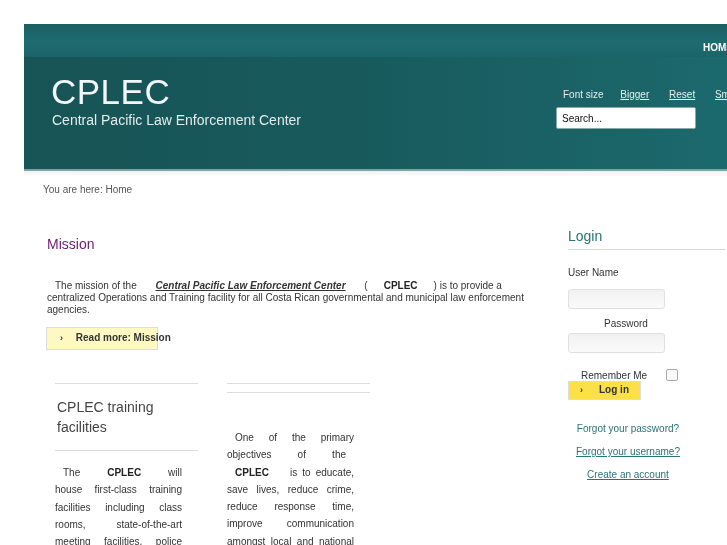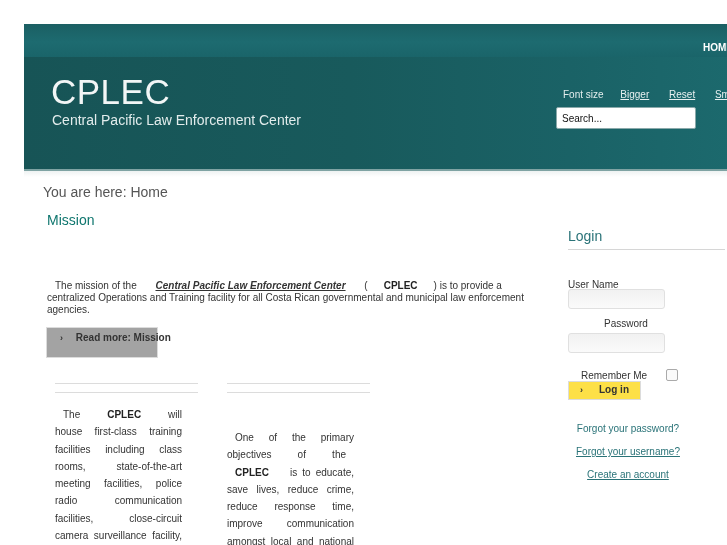--- a/index.html
+++ b/index.html
@@ -44,36 +44,36 @@
     .header-rule {
       position: absolute; left: 0; top: 145px; width: 727px; height: 2px; background: #7fa3a3;
     }
     .header-shadow {
       position: absolute; left: 0; top: 147px; width: 727px; height: 6px;
       background: linear-gradient(180deg, #eef2f2, #ffffff);
     }
 
     
     .breadcrumb {
-      position: absolute; left: 19px; top: 160px; font-size: 14px; color: #555;
+      position: absolute; left: 19px; top: 160px; font-size: 10px; color: #555;
     }
 
     
     .mission-title {
-      position: absolute; left: 23px; top: 188px; font-size: 14px; color: #0f766e; font-weight: normal;
+      position: absolute; left: 23px; top: 212px; font-size: 14px; color: #701a75; font-weight: normal;
     }
     .mission-text {
       position: absolute; left: 23px; top: 256px; width: 495px;
       font-size: 10px; line-height: 12px; color: #333;
     }
     .mission-text a { color: #333; font-weight: bold; font-style: italic; text-decoration: underline; }
     .mission-text b { color: #222; }
     .readmore {
-      position: absolute; left: 22px; top: 303px; height: 31px; width: 112px;
-      background: #a3a3a3; border: 1px solid #dcdcdc;
+      position: absolute; left: 22px; top: 303px; height: 23px; width: 112px;
+      background: #fef9c3; border: 1px solid #dcdcdc;
       font-size: 10px; font-weight: bold; color: #333;
       padding: 4px 5px; white-space: nowrap; text-decoration: none;
     }
     .readmore .chev { font-size: 9px; margin-right: 2px; }
 
     
     .col { position: absolute; top: 351px; width: 143px; }
     .col.left { left: 23px; }
     .col.mid { left: 195px; }
     .col .rule { height: 1px; background: #dcdcdc; width: 143px; }
@@ -88,21 +88,21 @@
     .col.mid .body { margin-top: 36px; }
     .col .body b { color: #222; }
 
     
     .login { position: absolute; left: 536px; top: 196px; width: 173px; }
     .login h3 {
       font-size: 14px; font-weight: normal; color: #2a7378; padding-bottom: 5px;
       border-bottom: 1px solid #d6d6d6;
     }
     .login .label { font-size: 10px; color: #333; }
-    .login .lbl-user { position: absolute; top: 51px; left: 0; text-align: center; }
+    .login .lbl-user { position: absolute; top: 39px; left: 0; text-align: center; }
     .login .in-user { position: absolute; top: 61px; left: 0; }
     .login .lbl-pass { position: absolute; top: 90px; left: 0; padding-left: 36px; }
     .login .in-pass { position: absolute; top: 105px; left: 0; }
     .login input.field {
       width: 97px; height: 20px; border: 1px solid #e0e0e0; border-radius: 3px;
       background: linear-gradient(180deg, #f1f1f1, #fafafa);
     }
     .login .remember { position: absolute; top: 133px; left: 5px; display: flex; align-items: center; }
     .login .remember .box {
       width: 12px; height: 12px; border: 1px solid #aaa; border-radius: 2px; background: #fafafa;
@@ -140,20 +140,21 @@
 <div class="header-shadow"></div>
 
 <div class="breadcrumb">You are here: Home</div>
 
 <h2 class="mission-title">Mission</h2>
 <p class="mission-text"><span>The mission of the </span><a>Central Pacific Law Enforcement Center</a><span> (</span><b>CPLEC</b><span>) is to provide a centralized Operations and Training facility for all Costa Rican governmental and municipal law enforcement agencies.</span></p>
 <a class="readmore"><span class="chev">›</span> <span>Read more: Mission</span></a>
 
 <div class="col left">
   <div class="rule"></div>
+  <h3>CPLEC training facilities</h3>
   <div class="rule"></div>
   <p class="body"><span>The </span><b>CPLEC</b><span> will house first-class training facilities including class rooms, state-of-the-art meeting facilities, police radio communication facilities, close-circuit camera surveillance facility, vehicle maintenance and repair facilities, ample parking</span></p>
 </div>
 
 <div class="col mid">
   <div class="rule"></div>
   <div class="rule"></div>
   <p class="body"><span>One of the primary objectives of the </span><b>CPLEC</b><span> is to educate, save lives, reduce crime, reduce response time, improve communication amongst local and national law enforcement agencies as well as with neighboring Cantons, improve</span></p>
 </div>
 

